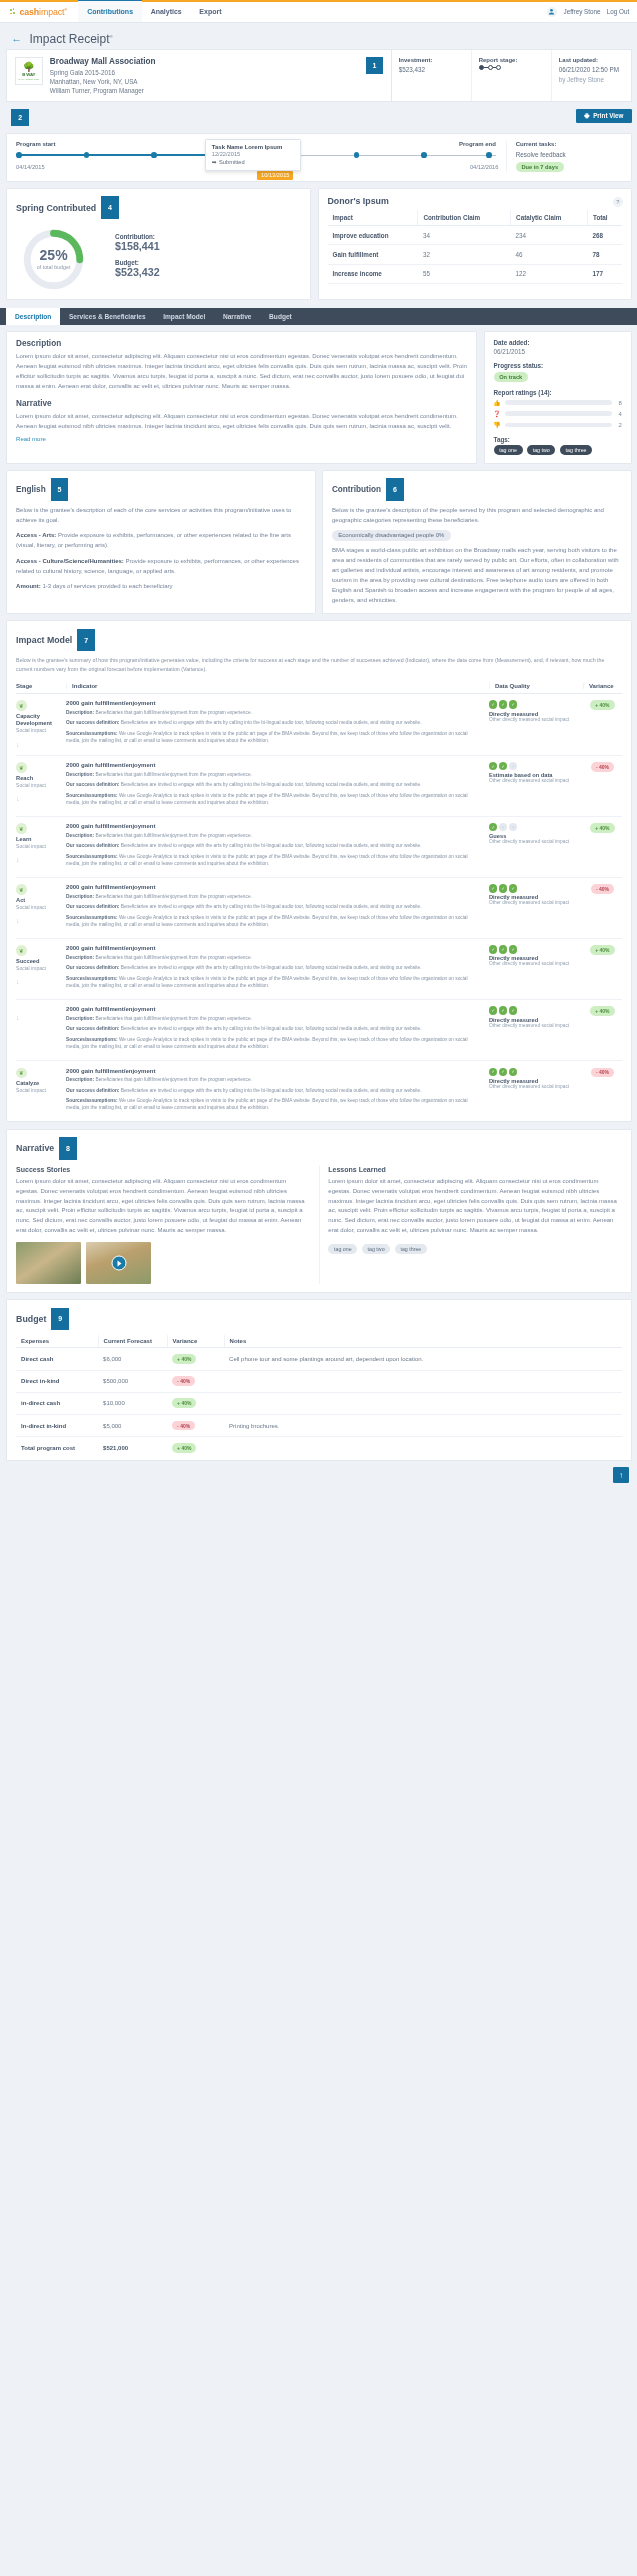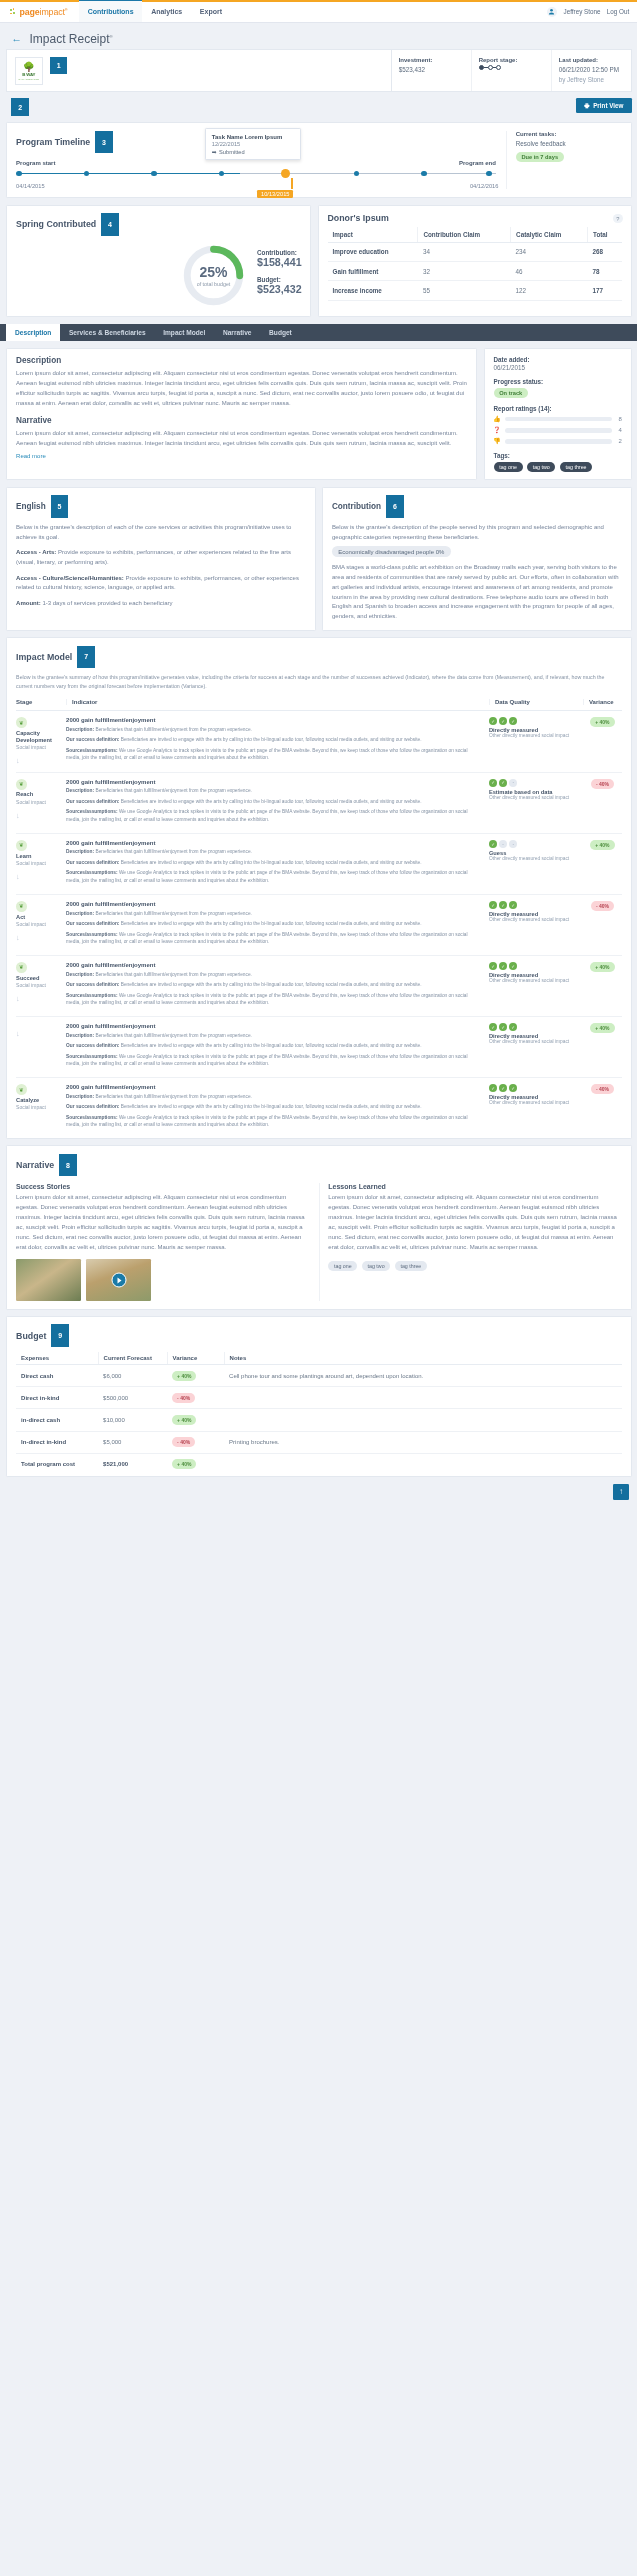--- a/index.html
+++ b/index.html
@@ -120,21 +120,21 @@
   .pill-green {
     display: inline-block; background: #cdeec3; color: #3f7e37; font-size: 5.7px;
     padding: 1.9px 5.7px; border-radius: 5.7px; margin-top: 3.1px; font-weight:bold;
   }
 
   
   .mid-row { display: flex; gap: 6.3px; margin: 6.3px 6.3px 0 6.3px; }
   .portion-card { flex: 1; padding: 7.5px 8.8px; }
   .sec-title-row { display: flex; align-items: center; gap: 5px; margin-bottom: 5px; }
   .sec-title { font-size: 8.8px; font-weight: bold; color: #47566a; }
-  .donut-row { display: flex; align-items: center; gap: 11px; padding: 2.5px 0 0 5px; justify-content: flex-end;}
+  .donut-row { display: flex; align-items: center; gap: 29px; padding: 2.5px 0 0 5px;}
   .donut { position: relative; width: 65px; height: 65px; flex: none; }
   .donut-center { position:absolute; inset:0; display:flex; flex-direction:column;
      align-items:center; justify-content:center; }
   .donut-pct { font-size: 14px; font-weight: bold; color: #5b6b80; line-height:1; }
   .donut-sub { font-size: 5.3px; color: #8b98a9; margin-top: 1.9px; }
   .kv-label { font-size: 6.3px; font-weight: bold; color: #47566a; }
   .kv-val { font-size: 10.7px; font-weight: bold; color: #5b6b80; margin-bottom: 7.5px; }
   .donors-card { width: 314px; padding: 7.5px 8.8px; position: relative; }
   .help-dot {
     position: absolute; right: 8.2px; top: 8.2px; width: 9.4px; height: 9.4px; border-radius: 50%;
@@ -273,21 +273,21 @@
 <div class="topbar-accent"></div>
 <div class="topbar">
   <div class="logo">
     <span class="logo-dots">
         <i></i>
         <i></i>
         <i></i>
         <i></i>
       </span>
     <span class="logo-text">
-      <span>page</span><span class="light">impact</span><span class="logo-reg">®</span>
+      <span>cash</span><span class="light">impact</span><span class="logo-reg">®</span>
     </span>
   </div>
   <div class="nav">
     <div class="nav-item active">Contributions</div>
     <div class="nav-item">Analytics</div>
     <div class="nav-item">Export</div>
   </div>
   <div class="topbar-right">
     <span class="avatar-circle">
       <svg width="7" height="7" viewBox="0 0 16 16">
@@ -304,20 +304,26 @@
   <span class="back-arrow">←</span>
   <span class="page-title"><span>Impact Receipt</span><sup>®</sup></span>
 </div>
 
 <div class="summary">
   <div class="org-card">
     <div class="org-logo">
       <span class="tree">🌳</span>
       <span class="bw">B WAY</span>
       <span class="sub">MALL ASSOCIATION</span>
+    </div>
+    <div style="flex:1">
+      <div class="org-name">Broadway Mall Association</div>
+      <div class="org-line">Spring Gala 2015-2016</div>
+      <div class="org-line">Manhattan, New York, NY, USA</div>
+      <div class="org-line">William Turner, Program Manager</div>
     </div>
     <div class="marker">1</div>
   </div>
   <div class="meta-card">
     <div class="meta-col">
       <div class="meta-label">Investment:</div>
       <div class="meta-val">$523,432</div>
     </div>
     <div class="meta-col">
       <div class="meta-label">Report stage:</div>
@@ -343,24 +349,20 @@
         <rect x="4" y="1" width="8" height="4" fill="#fff"></rect>
         <rect x="1" y="5" width="14" height="6" rx="1" fill="#fff"></rect>
         <rect x="4" y="10" width="8" height="5" fill="#fff"></rect>
       </svg>
     <span>Print View</span>
   </button>
 </div>
 
 <div class="card timeline-card">
   <div class="tl-left">
-    <div class="tl-title-row">
-      <span class="tl-title">Program Timeline</span>
-      <span class="marker tall">3</span>
-    </div>
 
     <div class="tooltip" style="left:189px; top:-2.5px;">
       <div class="tt-title">Task Name Lorem Ipsum</div>
       <div class="tt-date">12/22/2015</div>
       <div class="tt-status">
         <span>➡</span>
           <span>Submitted</span>
       </div>
     </div>
 

